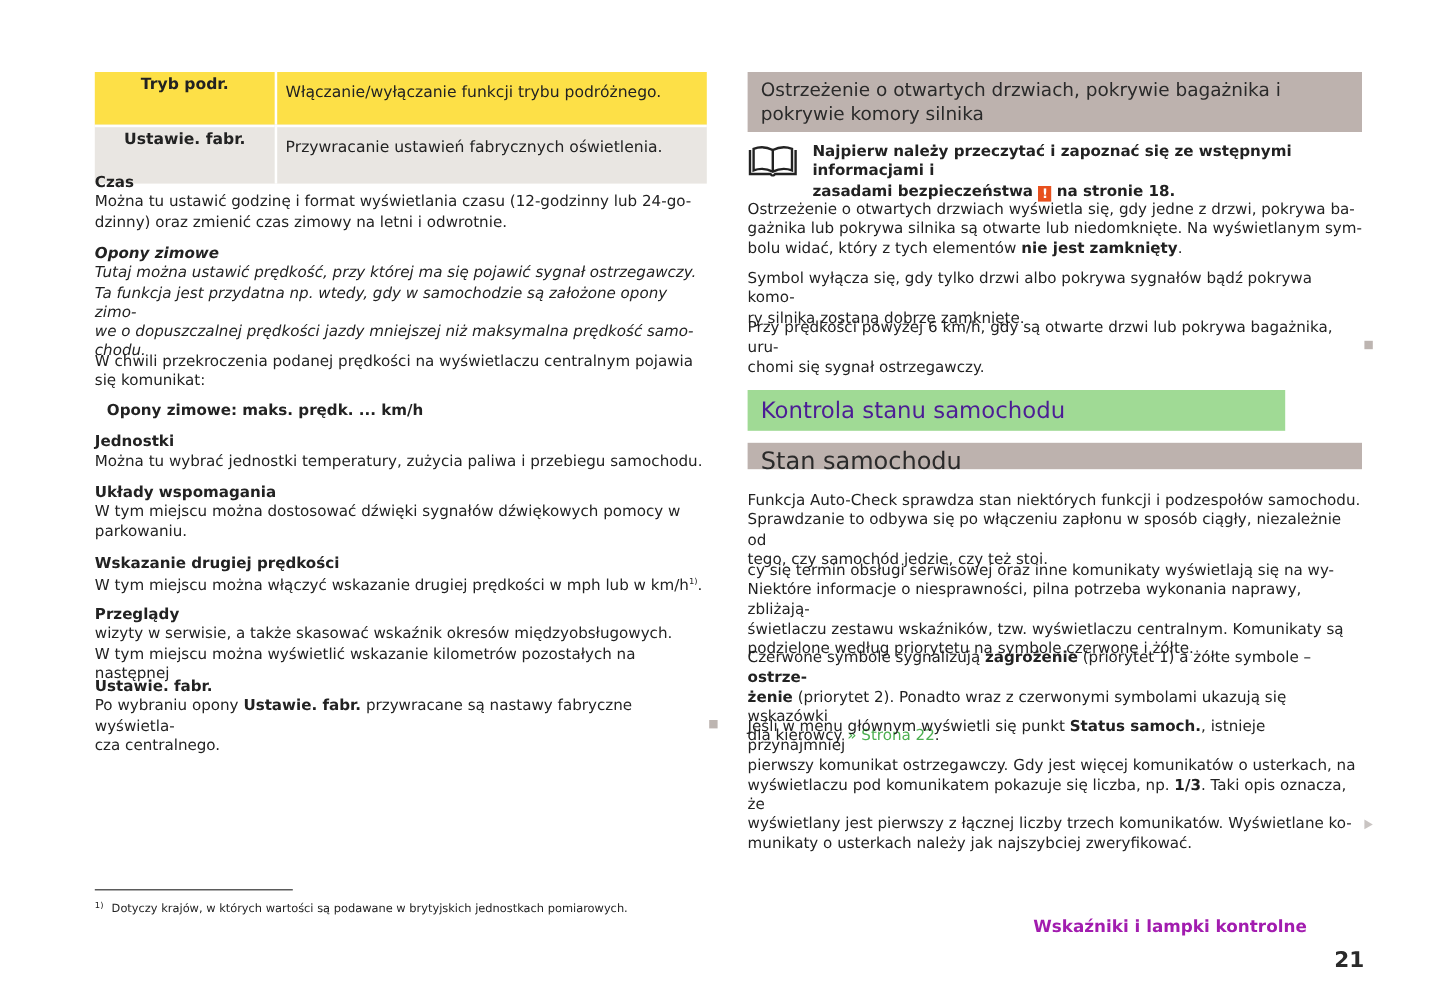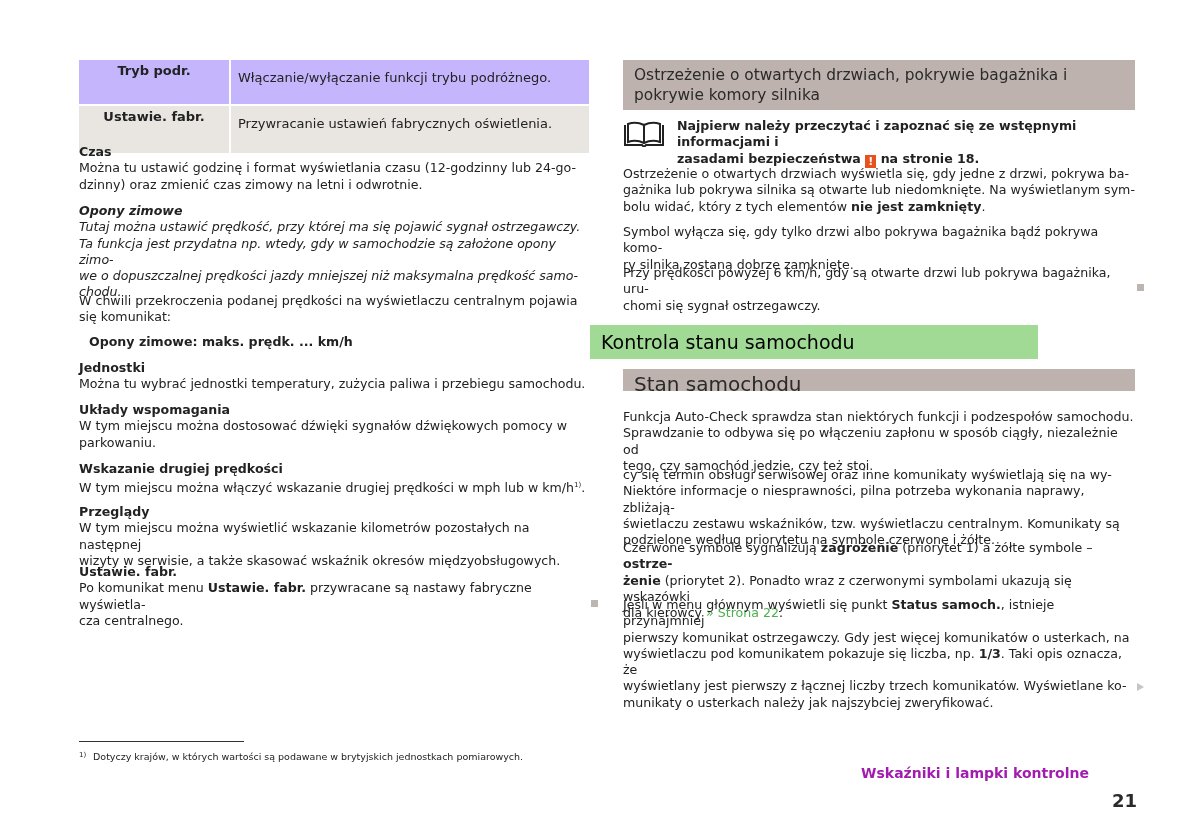--- a/index.html
+++ b/index.html
@@ -4,31 +4,31 @@
 <style>
   html, body { margin: 0; padding: 0; background: #ffffff; }
   body { width: 1191px; height: 840px; position: relative; overflow: hidden;
          font-family: "DejaVu Sans", sans-serif; color: #222222; }
 
   
   .tbl { position: absolute; top: 60px; left: 79px; width: 510px; border-collapse: separate; border-spacing: 0; }
   .tbl td { font-size: 13px; padding: 0; vertical-align: top; }
   .tbl .k { width: 150px; text-align: center; font-weight: bold; padding-top: 3px; }
   .tbl .v { padding-left: 7px; padding-top: 10px; border-left: 2px solid #ffffff; }
-  .tbl tr.r1 td { background: #c4b5fd; height: 34px; margin-top: 41px; }
+  .tbl tr.r1 td { background: #fde047; height: 34px; margin-top: 41px; }
   .tbl tr.r2 td { background: #e9e6e2; height: 37px; border-top: 2px solid #ffffff; }
 
   .txt { font-size: 12.6px; line-height: 16.3px; margin: 0; }
   .block { position: absolute; left: 79px; width: 510px; }
   .h { font-weight: bold; display: block; }
   b { font-weight: bold; }
   sup { font-size: 7px; vertical-align: 5px; }
 
   .hdr-gray { position: absolute; left: 623px; width: 512px; background: #bdb2ae; color: #2a2a2a; }
-  .hdr-green { position: absolute; left: 590px; width: 448px; background: #a0da95; color: #000000; }
+  .hdr-green { position: absolute; left: 623px; width: 448px; background: #a0da95; color: #4c1d95; }
   .hdr1 { top: 60px; height: 50px; font-size: 15.4px; font-weight: normal; line-height: 20px; padding: 5px 10px 0 11px; box-sizing: border-box; }
   .hdr2 { top: 325px; height: 34px; font-size: 19px; line-height: 34px; padding-left: 11px; box-sizing: border-box; }
   .hdr3 { top: 369px; height: 22px; font-size: 20px; font-weight: normal; line-height: 30px; padding-left: 11px; box-sizing: border-box; }
 
   .note { position: absolute; top: 118px; left: 623px; width: 512px; }
   .book { position: absolute; left: 0; top: 3px; width: 42px; height: 26px; }
   .note-text { margin-left: 54px; font-weight: bold; font-size: 12.6px; line-height: 16.3px; }
   .warn { display: inline-block; width: 11px; height: 13px; background: #e8501e; color: #fff; font-size: 11px; line-height: 13px; text-align: center; font-weight: bold; vertical-align: -2px; }
 
   .end-sq { position: absolute; width: 7px; height: 7px; background: #bdb5b1; }
@@ -90,27 +90,27 @@
   <div>parkowaniu.</div>
 </div>
 
 <div class="block txt" style="top:461px;">
   <span class="h">Wskazanie drugiej prędkości</span>
   <div><span>W tym miejscu można włączyć wskazanie drugiej prędkości w mph lub w km/h</span><sup>1)</sup><span>.</span></div>
 </div>
 
 <div class="block txt" style="top:504px;">
   <span class="h">Przeglądy</span>
+  <div>wizyty w serwisie, a także skasować wskaźnik okresów międzyobsługowych.</div>
   <div>W tym miejscu można wyświetlić wskazanie kilometrów pozostałych na następnej</div>
-  <div>wizyty w serwisie, a także skasować wskaźnik okresów międzyobsługowych.</div>
 </div>
 
 <div class="block txt" style="top:564px;">
   <span class="h">Ustawie. fabr.</span>
-  <div><span>Po komunikat menu </span><b>Ustawie. fabr.</b><span> przywracane są nastawy fabryczne wyświetla-</span></div>
+  <div><span>Po wybraniu opony </span><b>Ustawie. fabr.</b><span> przywracane są nastawy fabryczne wyświetla-</span></div>
   <div>cza centralnego.</div>
 </div>
 <div class="end-sq" style="left:591px; top:600px;"></div>
 
 <div class="hdr-gray hdr1">
   <div>Ostrzeżenie o otwartych drzwiach, pokrywie bagażnika i</div>
   <div>pokrywie komory silnika</div>
 </div>
 
 <div class="note">
@@ -125,21 +125,21 @@
   </div>
 </div>
 
 <div class="txt" style="position:absolute; left:623px; top:166px; width:512px;">
   <div>Ostrzeżenie o otwartych drzwiach wyświetla się, gdy jedne z drzwi, pokrywa ba-</div>
   <div>gażnika lub pokrywa silnika są otwarte lub niedomknięte. Na wyświetlanym sym-</div>
   <div><span>bolu widać, który z tych elementów </span><b>nie jest zamknięty</b><span>.</span></div>
 </div>
 
 <div class="txt" style="position:absolute; left:623px; top:224px; width:512px;">
-  <div>Symbol wyłącza się, gdy tylko drzwi albo pokrywa bagażnika bądź pokrywa komo-</div>
+  <div>Symbol wyłącza się, gdy tylko drzwi albo pokrywa sygnałów bądź pokrywa komo-</div>
   <div>ry silnika zostaną dobrze zamknięte.</div>
 </div>
 
 <div class="txt" style="position:absolute; left:623px; top:265px; width:512px;">
   <div>Przy prędkości powyżej 6 km/h, gdy są otwarte drzwi lub pokrywa bagażnika, uru-</div>
   <div>chomi się sygnał ostrzegawczy.</div>
 </div>
 <div class="end-sq" style="left:1137px; top:284px;"></div>
 
 <div class="hdr-green hdr2">Kontrola stanu samochodu</div>

